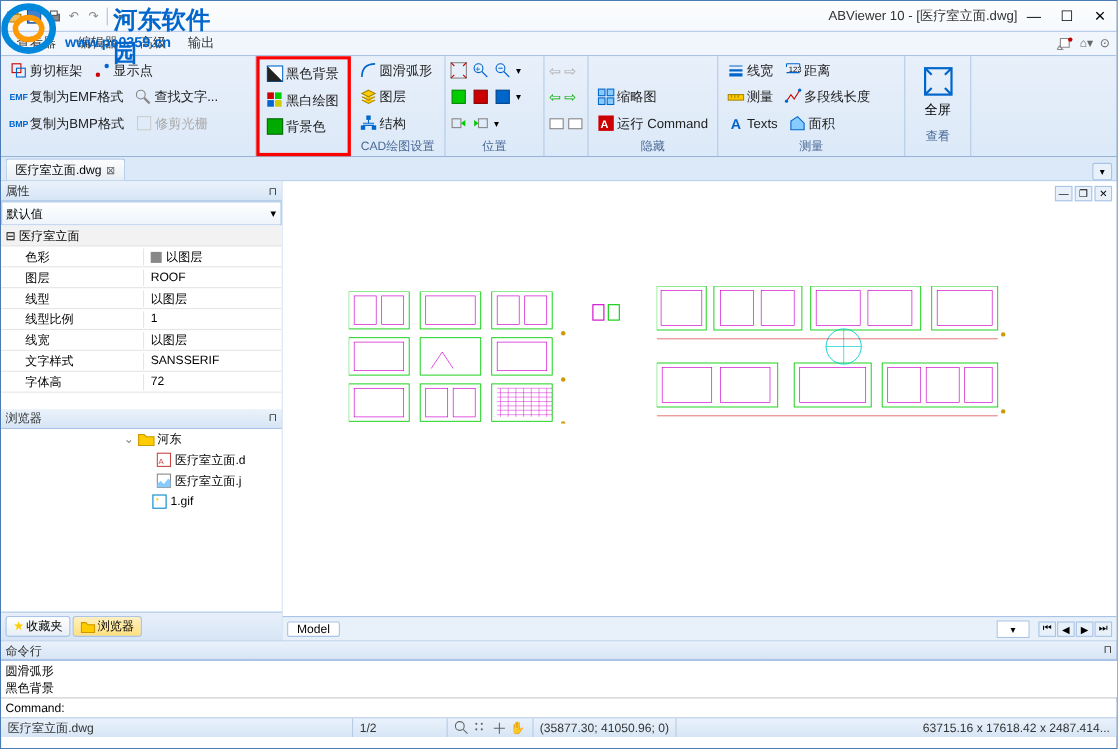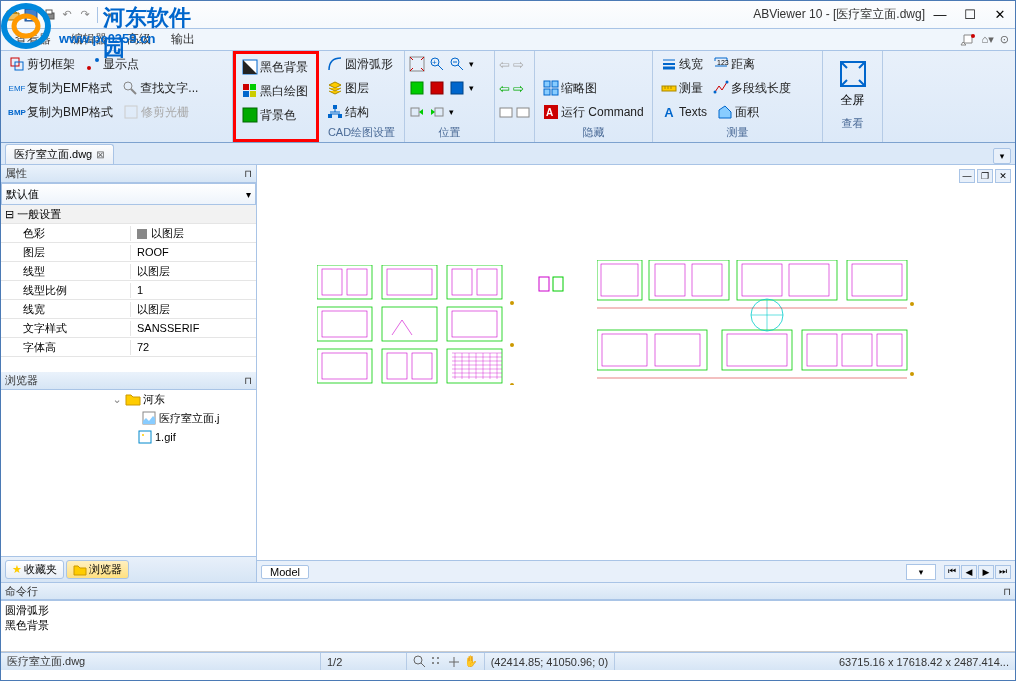--- a/index.html
+++ b/index.html
@@ -143,21 +143,21 @@
               <svg width="16" height="16">
                 <circle cx="4" cy="12" r="2" fill="#c00"></circle>
                 <circle cx="12" cy="4" r="2" fill="#06c"></circle>
               </svg>
             </span>
             <span>显示点</span>
           </div>
       </div>
       <div class="ribrow">
         <div class="ribbtn">
-            <span class="ribicon" style="font-size:8px;color:#06c;font-weight:normal">EMF</span>
+            <span class="ribicon" style="font-size:8px;color:#06c;font-weight:bold">EMF</span>
             <span>复制为EMF格式</span>
           </div>
         <div class="ribbtn">
             <span class="ribicon">
               <svg width="16" height="16">
                 <circle cx="6" cy="6" r="4" fill="none" stroke="#888"></circle>
                 <line x1="9" y1="9" x2="14" y2="14" stroke="#888" stroke-width="2"></line>
               </svg>
             </span>
             <span>查找文字...</span>
@@ -469,21 +469,21 @@
     <div class="panel-header">
       <span>属性</span>
       <span class="pin">⊓</span>
     </div>
     <div class="combo">
       <span>默认值</span>
         <span style="font-size:10px">▾</span>
     </div>
     <div class="proptable" style="height:172px">
       <div class="proprow section">
-          <span style="padding-left:4px">⊟ <span>一般设置</span></span>
+          <span style="padding-left:4px">⊟ <span>医疗室立面</span></span>
         </div>
       <div class="proprow">
           <div class="propkey">色彩</div>
           <div class="propval"><span class="propsquare"></span><span>以图层</span></div>
         </div>
       <div class="proprow">
           <div class="propkey">图层</div>
           <div class="propval">ROOF</div>
         </div>
       <div class="proprow">
@@ -515,20 +515,30 @@
     <div class="browser-body">
       <div class="treerow">
         <span style="width:100px"></span>
           <span class="treeindent">⌄</span>
         <span class="treeicon">
             <svg width="16" height="13">
               <path d="M1 2h5l2 2h7v8h-14z" fill="#fc0" stroke="#c90"></path>
             </svg>
           </span>
         <span>河东</span>
+      </div>
+      <div class="treerow">
+        <span style="width:130px"></span>
+        <span class="treeicon">
+            <svg width="14" height="14">
+              <rect x="1" y="1" width="12" height="12" fill="#fff" stroke="#c44"></rect>
+              <text x="2" y="11" font-size="7" fill="#c44">A</text>
+            </svg>
+          </span>
+        <span>医疗室立面.d</span>
       </div>
       <div class="treerow">
         <span style="width:130px"></span>
         <span class="treeicon">
             <svg width="14" height="14">
               <rect x="1" y="1" width="12" height="12" fill="#fff" stroke="#888"></rect>
               <path d="M1 10l3-3 3 3 4-5 2 2v6h-12z" fill="#8cf"></path>
             </svg>
           </span>
         <span>医疗室立面.j</span>
@@ -680,20 +690,24 @@
 
 <div class="panel-header" style="border-top:1px solid #a9c4e6">
   <span>命令行</span>
   <span class="pin">⊓</span>
 </div>
 <div class="cmdarea">
   <div class="cmdlog">
     <div>圆滑弧形</div>
     <div>黑色背景</div>
   </div>
+  <div class="cmdinput-row">
+    <span class="cmdlabel">Command:</span>
+    <input class="cmdinput" style="">
+  </div>
 </div>
 
 <div class="statusbar">
   <div class="status-seg" style="width:320px">医疗室立面.dwg</div>
   <div class="status-seg" style="width:86px">1/2</div>
   <div class="status-seg">
     <span>
         <svg width="14" height="14">
           <circle cx="5" cy="5" r="4" fill="none" stroke="#666"></circle>
           <line x1="8" y1="8" x2="12" y2="12" stroke="#666"></line>
@@ -708,16 +722,16 @@
         </svg>
       </span>
     <span>
         <svg width="14" height="14">
           <line x1="2" y1="7" x2="12" y2="7" stroke="#666"></line>
           <line x1="7" y1="2" x2="7" y2="12" stroke="#666"></line>
         </svg>
       </span>
     <span style="color:#0a0">✋</span>
   </div>
-  <div class="status-seg">(42414.85; 41050.96; 0)</div>
+  <div class="status-seg">(35877.30; 41050.96; 0)</div>
   <div class="status-filler"></div>
   <div class="status-seg" style="border-right:none">63715.16 x 17618.42 x 2487.414...</div>
 </div>
 
 </body></html>

